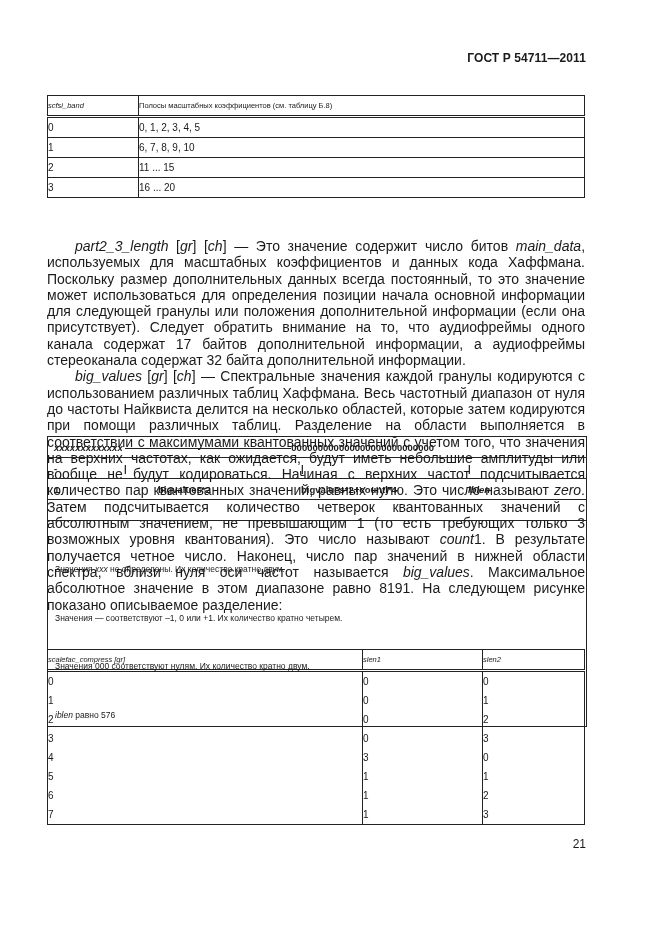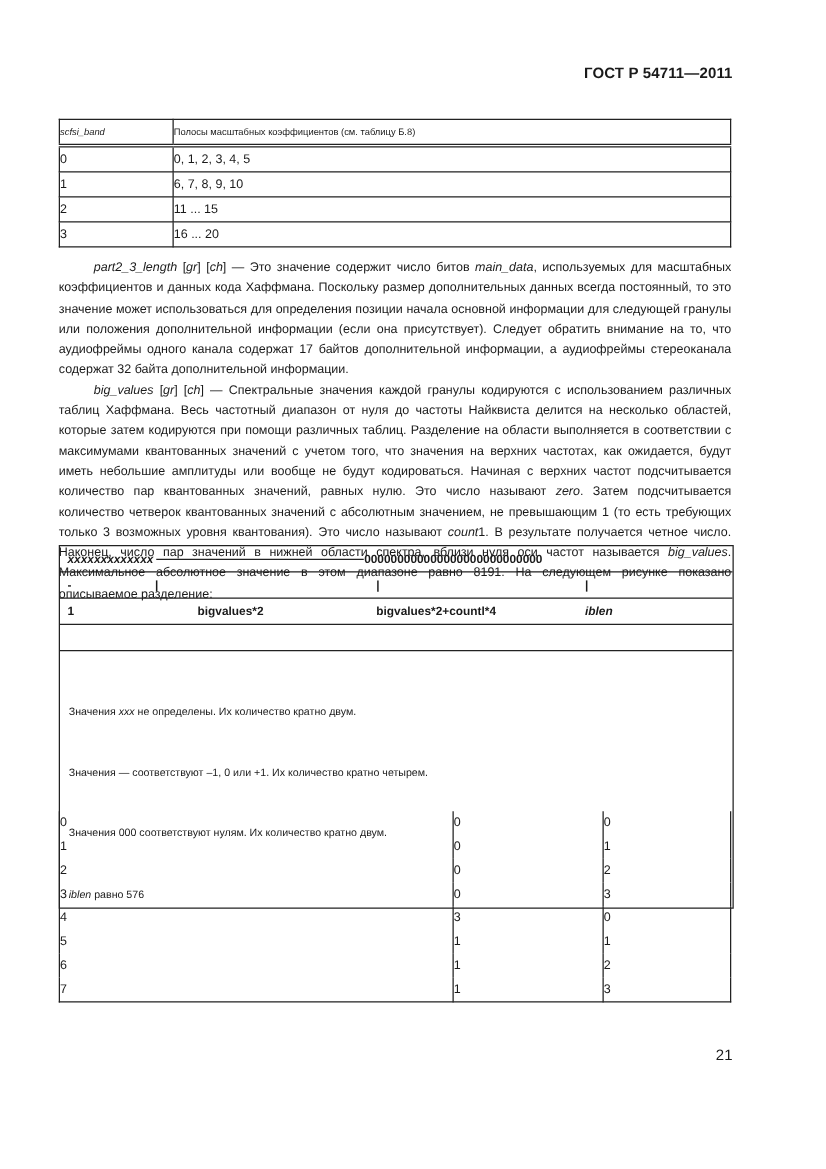--- a/index.html
+++ b/index.html
@@ -15,21 +15,21 @@
   .tbl td { border: 1px solid #222; text-align: left; padding: 0; font-size: 10px; }
   .tbl .hdr td { font-size: 7.5px; font-style: italic; height: 19px; border-bottom: 3px double #222; }
   .tbl .hdr td.nostyle { font-style: normal; }
 
   #scfsi-table { top: 95px; }
   #scfsi-table .row td { height: 19px; }
   #scfsi-table col.c1 { width: 91px; }
 
   .para {
     position: absolute; left: 47px; width: 538px;
-    font-size: 10px; line-height: 16.3px; text-align: justify;
+    font-size: 14px; line-height: 16.3px; text-align: justify; margin-top: 31px;
   }
   .para p { margin: 0; }
   .para .indent { text-indent: 28px; }
   .para i { font-style: italic; }
 
   #para1 { top: 207px; }
 
   #partition { position: absolute; left: 47px; top: 436px; width: 538px; border: 1px solid #222; }
   #partition .prow { position: relative; border-bottom: 1px solid #222; height: 20px; font-size: 9.5px; }
   #partition .prow span { position: absolute; top: 5px; white-space: nowrap; font-weight: bold; }
@@ -115,20 +115,25 @@
 <div class="para" id="para2">
 </div>
 
 <table class="tbl" id="scalefac-table">
   <colgroup>
       <col class="c1">
       <col class="c2">
       <col>
     </colgroup>
   <tbody>
+      <tr class="hdr">
+    <td>scalefac_compress [gr]</td>
+    <td>slen1</td>
+    <td>slen2</td>
+  </tr>
   <tr class="row">
     <td>0</td>
     <td>0</td>
     <td>0</td>
   </tr>
   <tr class="row">
     <td>1</td>
     <td>0</td>
     <td>1</td>
   </tr>

